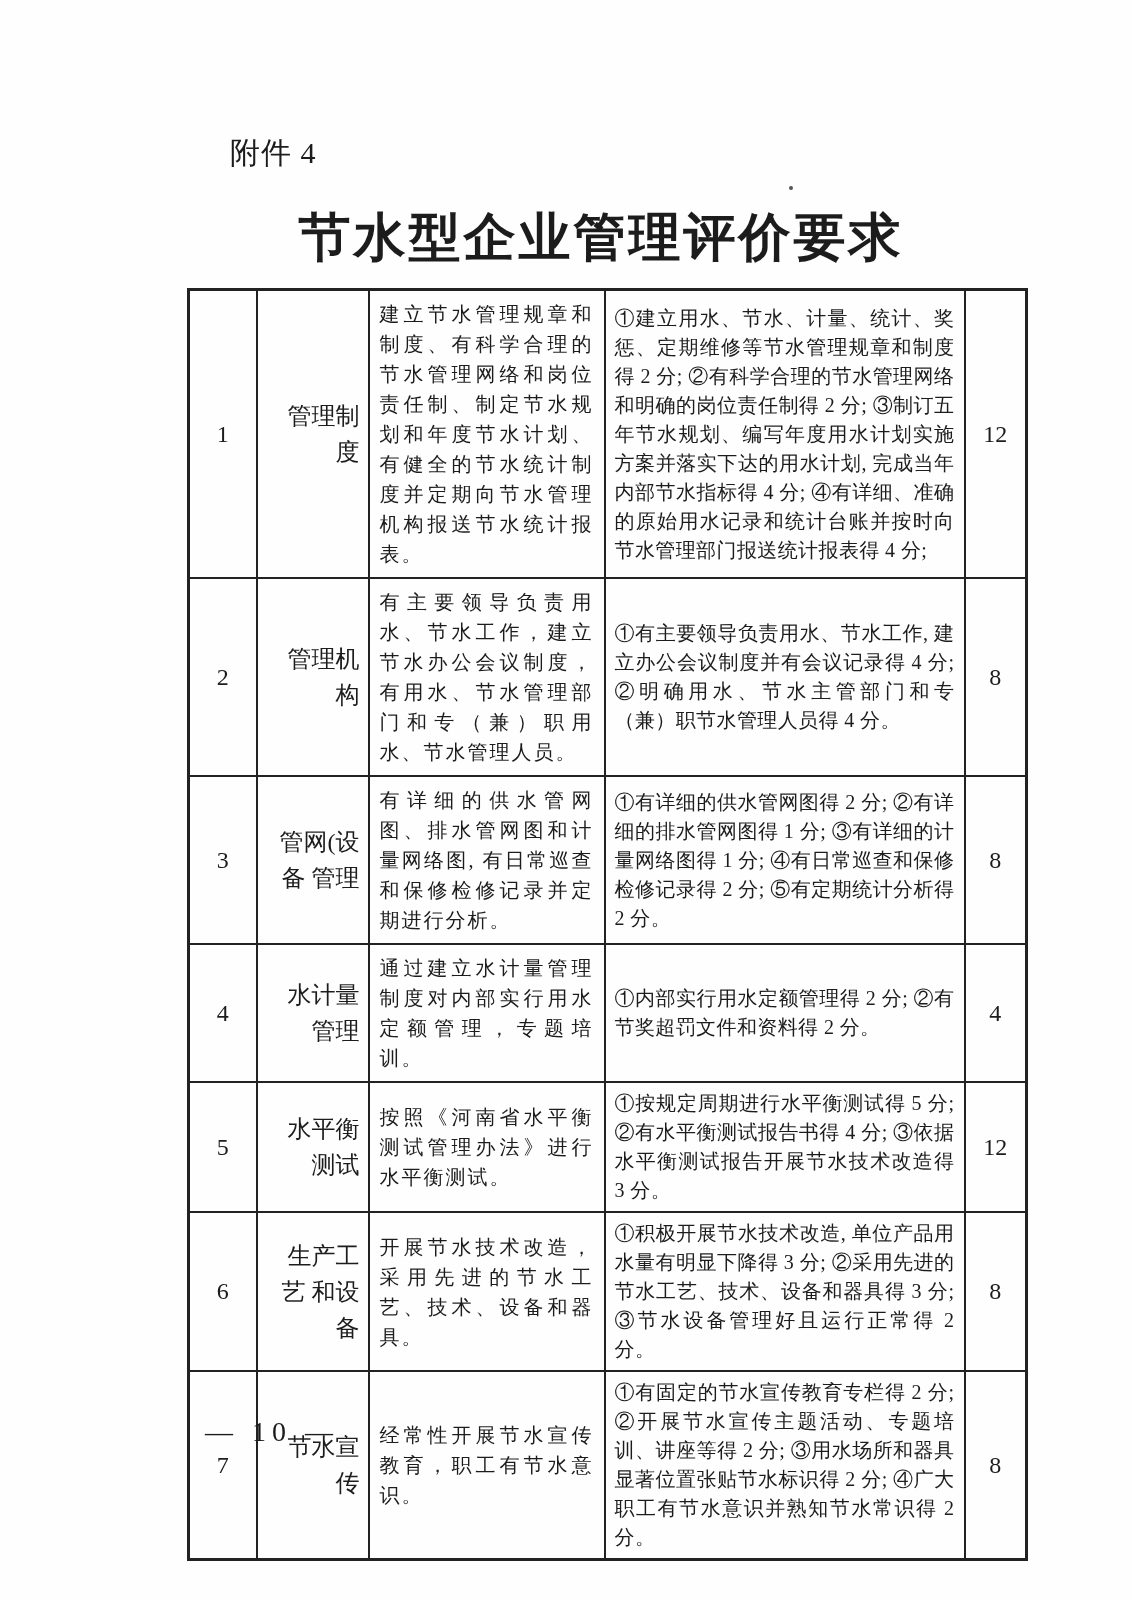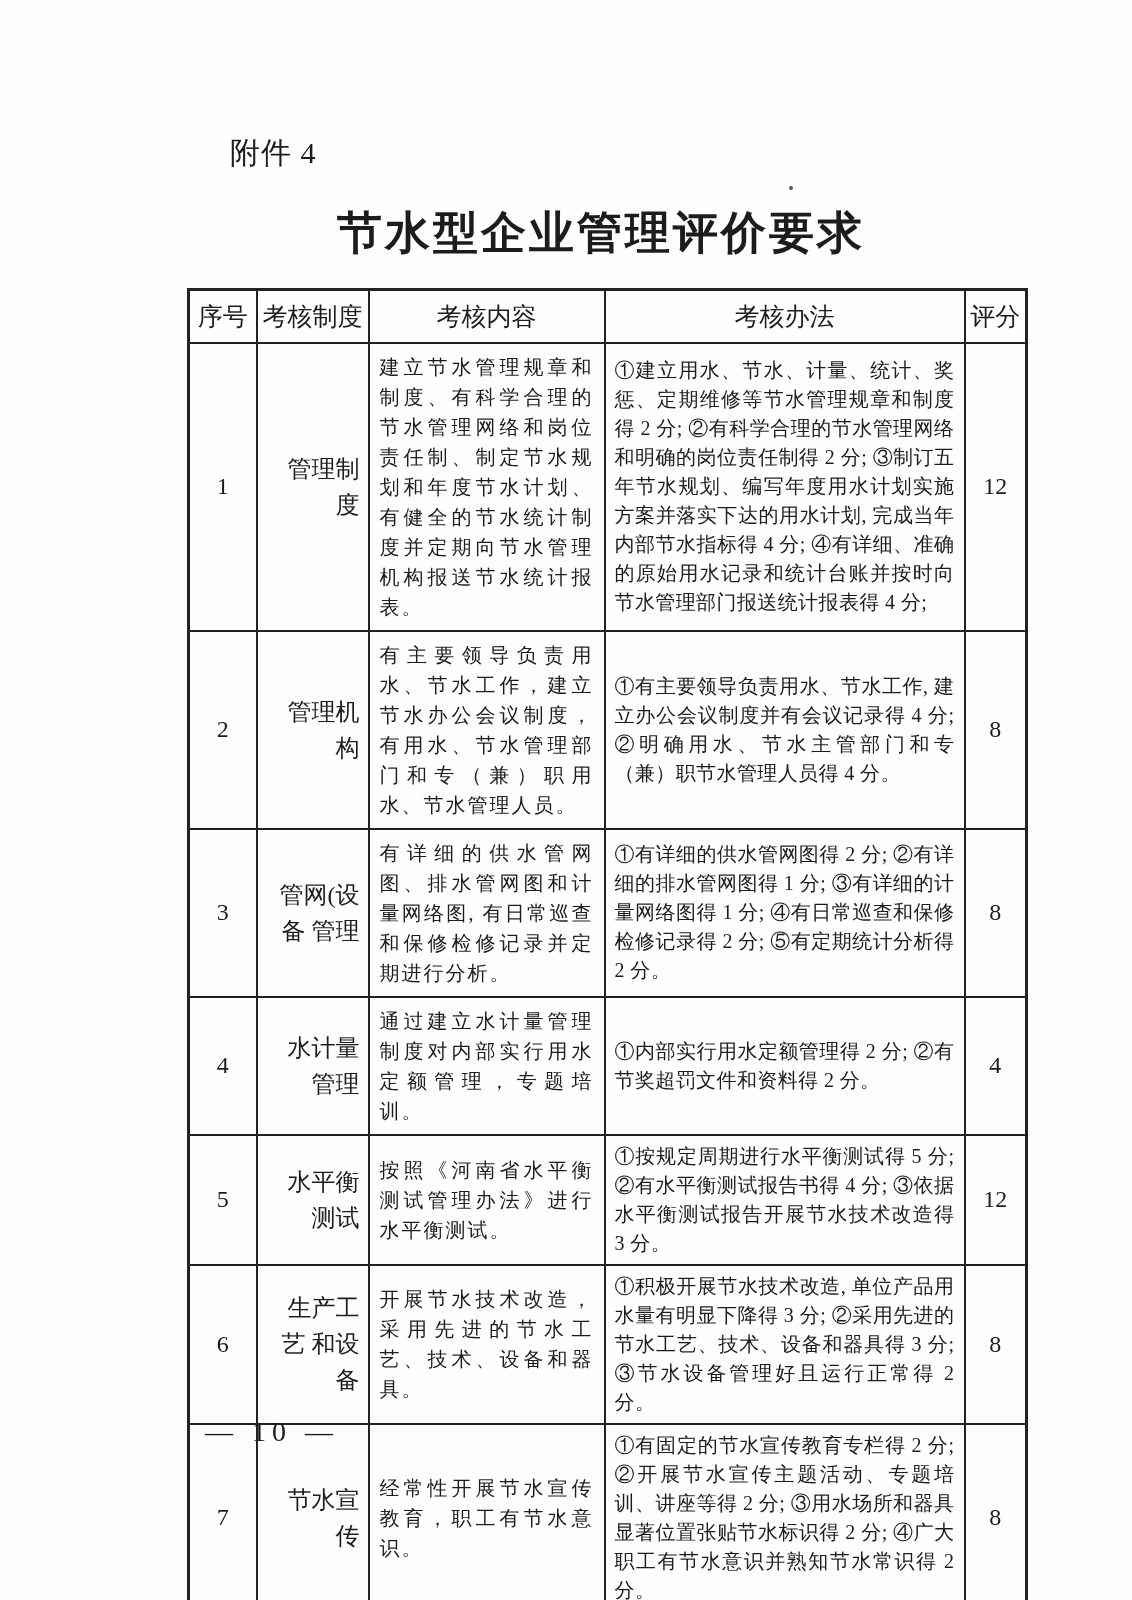--- a/index.html
+++ b/index.html
@@ -12,21 +12,21 @@
     font-family:"Liberation Serif", serif;
     overflow:hidden;
   }
   .attachment-label {
     position:absolute; left:190px; top:133px;
     font-size:30px; letter-spacing:1px;margin-left:40px;
   }
   .doc-title {
     position:absolute; left:0; top:203px; width:1132px;
     text-align:center;
-    font-size:45px; font-weight:bold;
+    font-size:52px; font-weight:bold;
     letter-spacing:3px;
     text-indent:70px; 
   }
   table.assessment {
     position:absolute; left:187px; top:288px;
     width:838px;
     border-collapse:collapse;
     table-layout:fixed;
     border:3px solid #222;
   }
@@ -71,27 +71,20 @@
 
   <table class="assessment">
     <colgroup>
       <col style="width:68px">
       <col style="width:112px">
       <col style="width:236px">
       <col style="width:360px">
       <col style="width:62px">
     </colgroup>
     <tbody>
-        <tr style="height:53px">
-      <th class="hdr">序号</th>
-      <th class="hdr">考核制度</th>
-      <th class="hdr">考核内容</th>
-      <th class="hdr">考核办法</th>
-      <th class="hdr">评分</th>
-    </tr>
     <tr style="height:264px">
       <td class="c-no">1</td>
       <td class="c-sys">管理制度</td>
       <td class="c-content">建立节水管理规章和制度、有科学合理的节水管理网络和岗位责任制、制定节水规划和年度节水计划、有健全的节水统计制度并定期向节水管理机构报送节水统计报表。</td>
       <td class="c-method">①建立用水、节水、计量、统计、奖惩、定期维修等节水管理规章和制度得 2 分; ②有科学合理的节水管理网络和明确的岗位责任制得 2 分; ③制订五年节水规划、编写年度用水计划实施方案并落实下达的用水计划, 完成当年内部节水指标得 4 分; ④有详细、准确的原始用水记录和统计台账并按时向节水管理部门报送统计报表得 4 分;</td>
       <td class="c-score">12</td>
     </tr>
     <tr style="height:153px">
       <td class="c-no">2</td>
       <td class="c-sys">管理机构</td>

